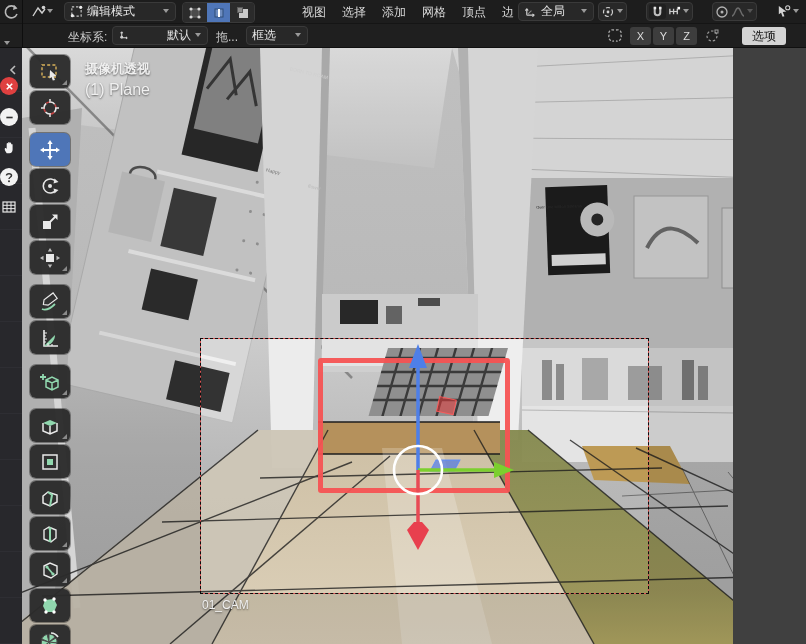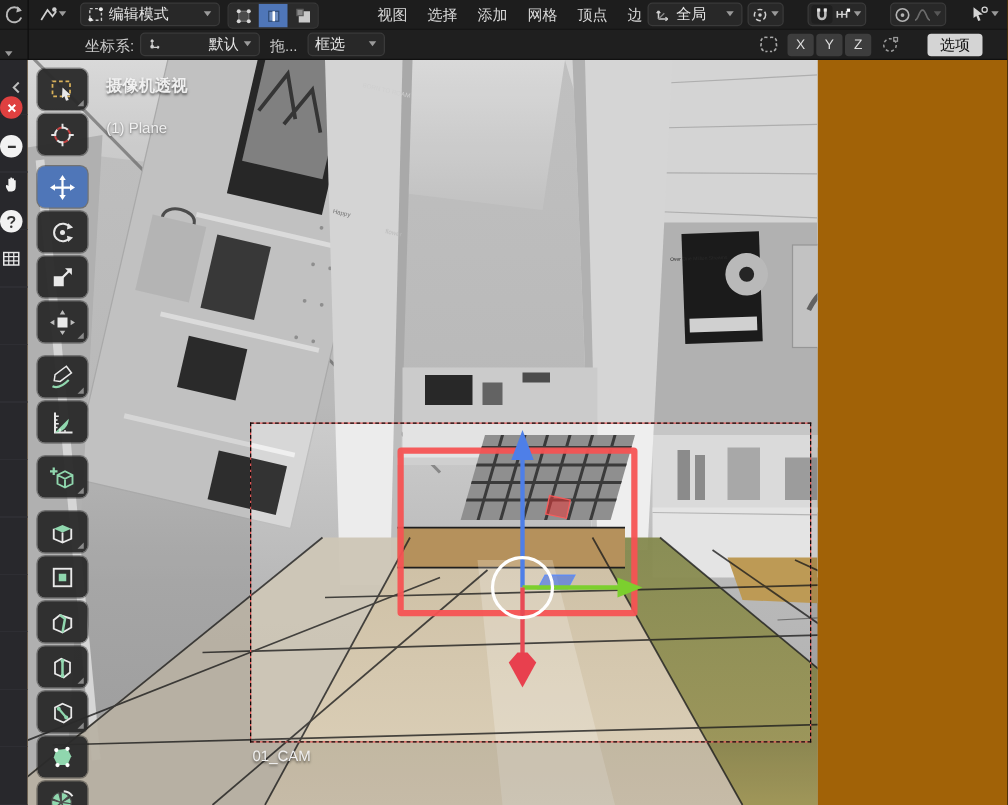--- a/index.html
+++ b/index.html
@@ -1,18 +1,18 @@
 <!DOCTYPE html>
 <html><head>
 <meta charset="utf-8">
 <style>
   * { margin:0; padding:0; box-sizing:border-box; }
   html,body { background:#111; }
   body { font-family:"Liberation Sans","DejaVu Sans",sans-serif; }
-  #app { position:relative; width:806px; height:644px; overflow:hidden; background:#a16207; }
+  #app { position:relative; width:806px; height:644px; overflow:hidden; background:#404040; }
   .abs { position:absolute; }
 
   
   .hdr { position:absolute; left:0; width:806px; background:#1d1d1d; display:flex; align-items:center; }
   #row1 { top:0; height:24px; border-bottom:1px solid #151515; z-index:40; }
   #row2 { top:24px; height:24px; border-bottom:1px solid #101010; z-index:40; background:#1f1f1f; }
   .menu-item { color:#d8d8d8; font-size:12px; padding:0 8px; line-height:24px; white-space:nowrap; cursor:default; }
   .dd { display:flex; align-items:center; gap:4px; background:#282828; border:1px solid #3a3a3a; border-radius:4px; height:19px; padding:0 5px; color:#e4e4e4; font-size:12px; white-space:nowrap; }
   .chev { width:7px; height:7px; display:inline-block; position:relative; }
   .chev::after { content:""; position:absolute; left:0; top:1px; border-left:3.5px solid transparent; border-right:3.5px solid transparent; border-top:4px solid #9a9a9a; }
@@ -30,21 +30,21 @@
            background-image:repeating-linear-gradient(0deg,#2e2e33 0 1px,transparent 1px 46px); }
   .strip-ic { position:absolute; left:0; width:18px; height:18px; border-radius:50%; display:flex; align-items:center; justify-content:center; }
 
   
   #toolbar { position:absolute; left:30px; top:55px; width:40px; z-index:35; }
   .tool { position:absolute; left:0; width:40px; height:33px; background:rgba(43,43,43,.96); border-radius:6px; display:flex; align-items:center; justify-content:center; box-shadow:0 0 0 1px rgba(0,0,0,.35); }
   .tool.active { background:#4f76b8; }
   .tool.sub::after { content:""; position:absolute; right:3px; bottom:3px; border-left:5px solid transparent; border-bottom:5px solid #8a8a8a; }
 
   
-  #scene { position:absolute; left:22px; top:48px; width:632px; height:596px; overflow:hidden;
+  #scene { position:absolute; left:22px; top:48px; width:711px; height:596px; overflow:hidden;
            background:linear-gradient(#d6d6d6 0%, #cfcfcf 45%, #b9b9b9 70%, #aeaeae 100%); }
   .vp-label { color:#f0f0f0; font-size:13px; text-shadow:0 1px 2px rgba(0,0,0,.55); white-space:nowrap; }
 
   .dim { position:absolute; background:rgba(0,0,0,.10); pointer-events:none; }
 
   #cam-border { position:absolute; left:178px; top:290px; width:449px; height:256px; border:1px solid #e05555; }
   #cam-border-dash { position:absolute; inset:-1px; border:1px dashed #0b0b0b; }
 
   #sel-rect { position:absolute; left:296px; top:310px; width:192px; height:135px; border:5px solid rgba(246,83,83,.95); border-radius:3px; }
 
@@ -381,21 +381,21 @@
     <div class="dim" style="left:0;top:0;width:784px;height:290px;"></div>
     <div class="dim" style="left:0;top:546px;width:784px;height:50px;"></div>
     <div class="dim" style="left:0;top:290px;width:178px;height:256px;"></div>
     <div class="dim" style="left:627px;top:290px;width:157px;height:256px;"></div>
 
     <div id="cam-border">
       <div id="cam-border-dash"></div>
     </div>
 
     <div class="abs vp-label" style="left:63px;top:12px;font-weight:bold;">摄像机透视</div>
-    <div class="abs vp-label" style="left:63px;top:47px;font-size:12px;">(1) Plane</div>
+    <div class="abs vp-label" style="left:63px;top:33px;font-size:16px;">(1) Plane</div>
     <div class="abs vp-label" style="left:180px;top:550px;font-size:12px;">01_CAM</div>
 
     <div class="abs" style="left:252px;top:22px;width:70px;transform:rotate(13deg);color:#cfcfcf;font-size:5px;text-align:center;">BORN TO ROAM</div>
     <div class="abs" style="left:508px;top:156px;width:58px;transform:rotate(-2deg);color:#2a2a2a;font-size:4px;text-align:center;">Over One Million Streams</div>
     <div class="abs" style="left:244px;top:120px;transform:rotate(13deg);color:#777;font-size:5px;">Happy</div>
     <div class="abs" style="left:286px;top:136px;transform:rotate(13deg);color:#bbb;font-size:5px;">flower</div>
 
     <div id="sel-rect"></div>
 
     <svg class="abs" style="left:296px;top:230px;" width="240" height="290" viewBox="0 0 240 290">

